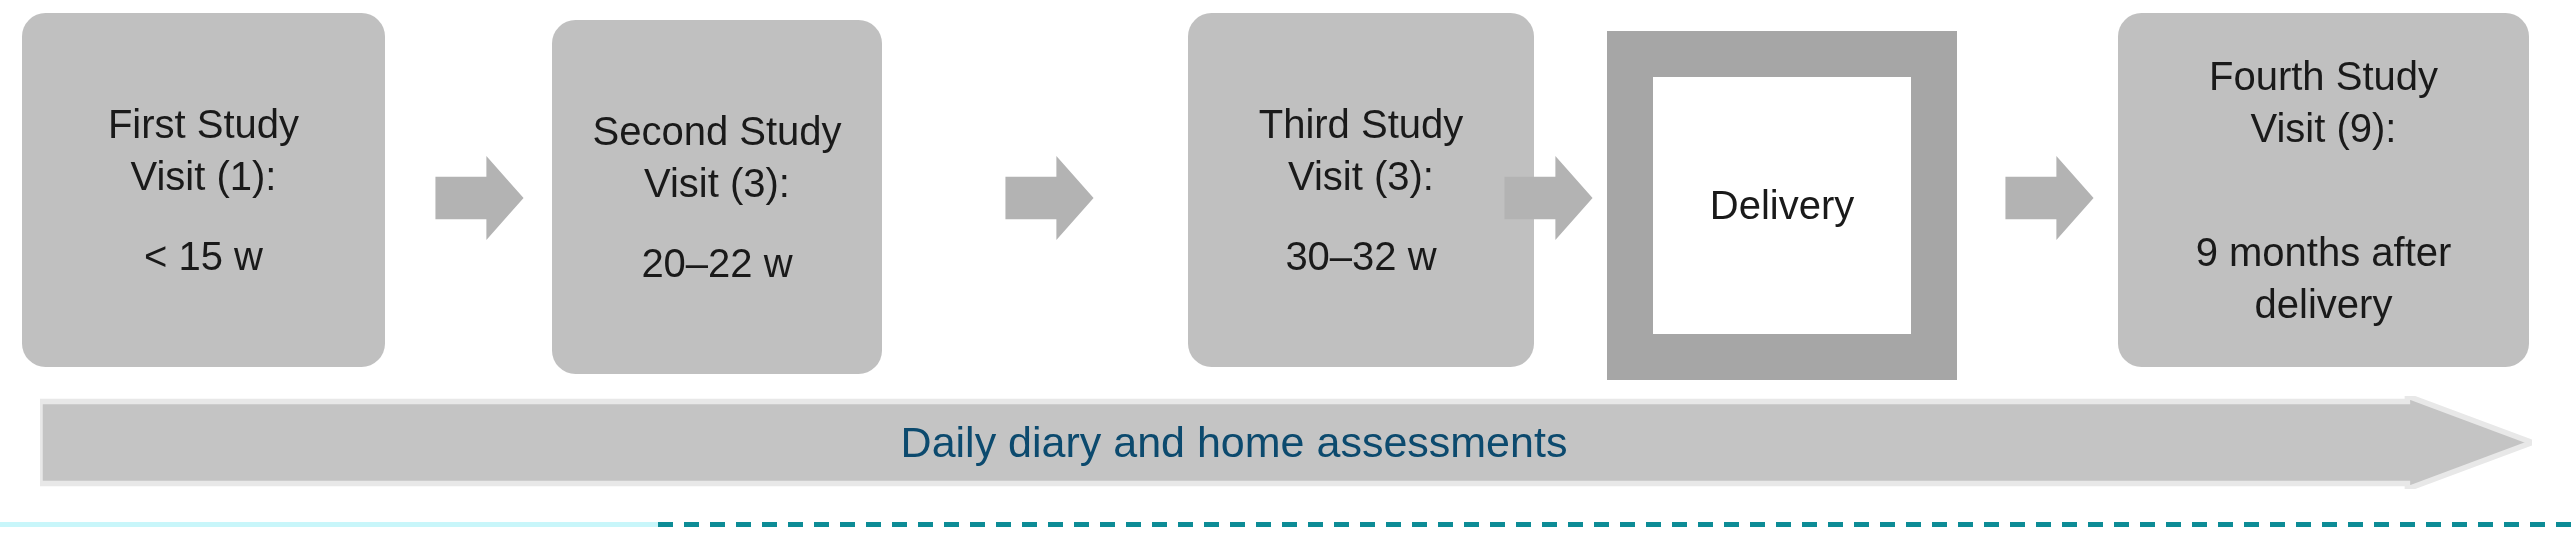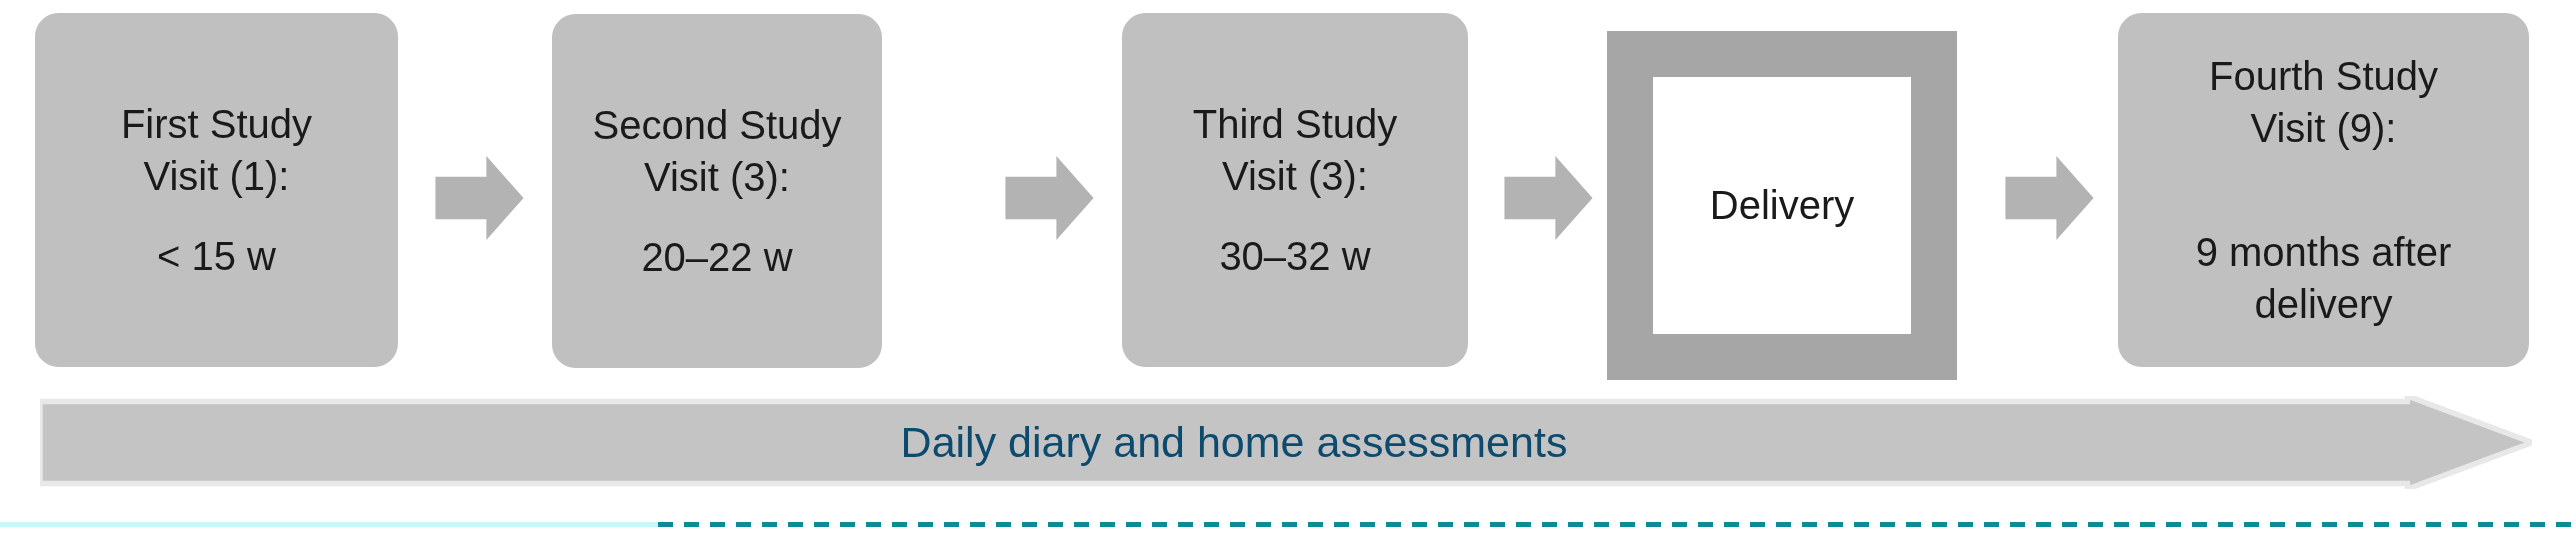--- a/index.html
+++ b/index.html
@@ -123,53 +123,53 @@
       rgba(255,255,255,0) 15.2px,
       rgba(255,255,255,0) 26px
     );
   }
 </style>
 </head>
 <body>
 
 <div id="canvas">
 
-  <div class="visit-box" style="left:35px; top:12.5px; width:363px; height:354px;">
+  <div class="visit-box" style="left:22px; top:12.5px; width:363px; height:354px;">
     <div>
       <span class="title-line">First Study</span>
       <span class="title-line">Visit (1):</span>
     </div>
     <div class="detail">
       <span class="detail-line">&lt; 15 w</span>
     </div>
   </div>
 
   <div class="connector-arrow" style="left:435px; top:156px; width:89px; height:84px;">
     <svg width="89" height="84" viewBox="0 0 128 122" aria-hidden="true">
       <polygon points="0,30 74,30 74,0 128,61 74,122 74,92 0,92" fill="#b3b3b3"></polygon>
     </svg>
   </div>
 
-  <div class="visit-box" style="left:552px; top:14px; width:330px; height:354px;">
+  <div class="visit-box" style="left:552px; top:20px; width:330px; height:354px;">
     <div>
       <span class="title-line">Second Study</span>
       <span class="title-line">Visit (3):</span>
     </div>
     <div class="detail">
       <span class="detail-line">20–22 w</span>
     </div>
   </div>
 
   <div class="connector-arrow" style="left:1005px; top:156px; width:89px; height:84px;">
     <svg width="89" height="84" viewBox="0 0 128 122" aria-hidden="true">
       <polygon points="0,30 74,30 74,0 128,61 74,122 74,92 0,92" fill="#b3b3b3"></polygon>
     </svg>
   </div>
 
-  <div class="visit-box" style="left:1122px; top:12.5px; width:346px; height:354px;">
+  <div class="visit-box" style="left:1188px; top:12.5px; width:346px; height:354px;">
     <div>
       <span class="title-line">Third Study</span>
       <span class="title-line">Visit (3):</span>
     </div>
     <div class="detail">
       <span class="detail-line">30–32 w</span>
     </div>
   </div>
 
   <div class="connector-arrow" style="left:1504px; top:156px; width:89px; height:84px;">

